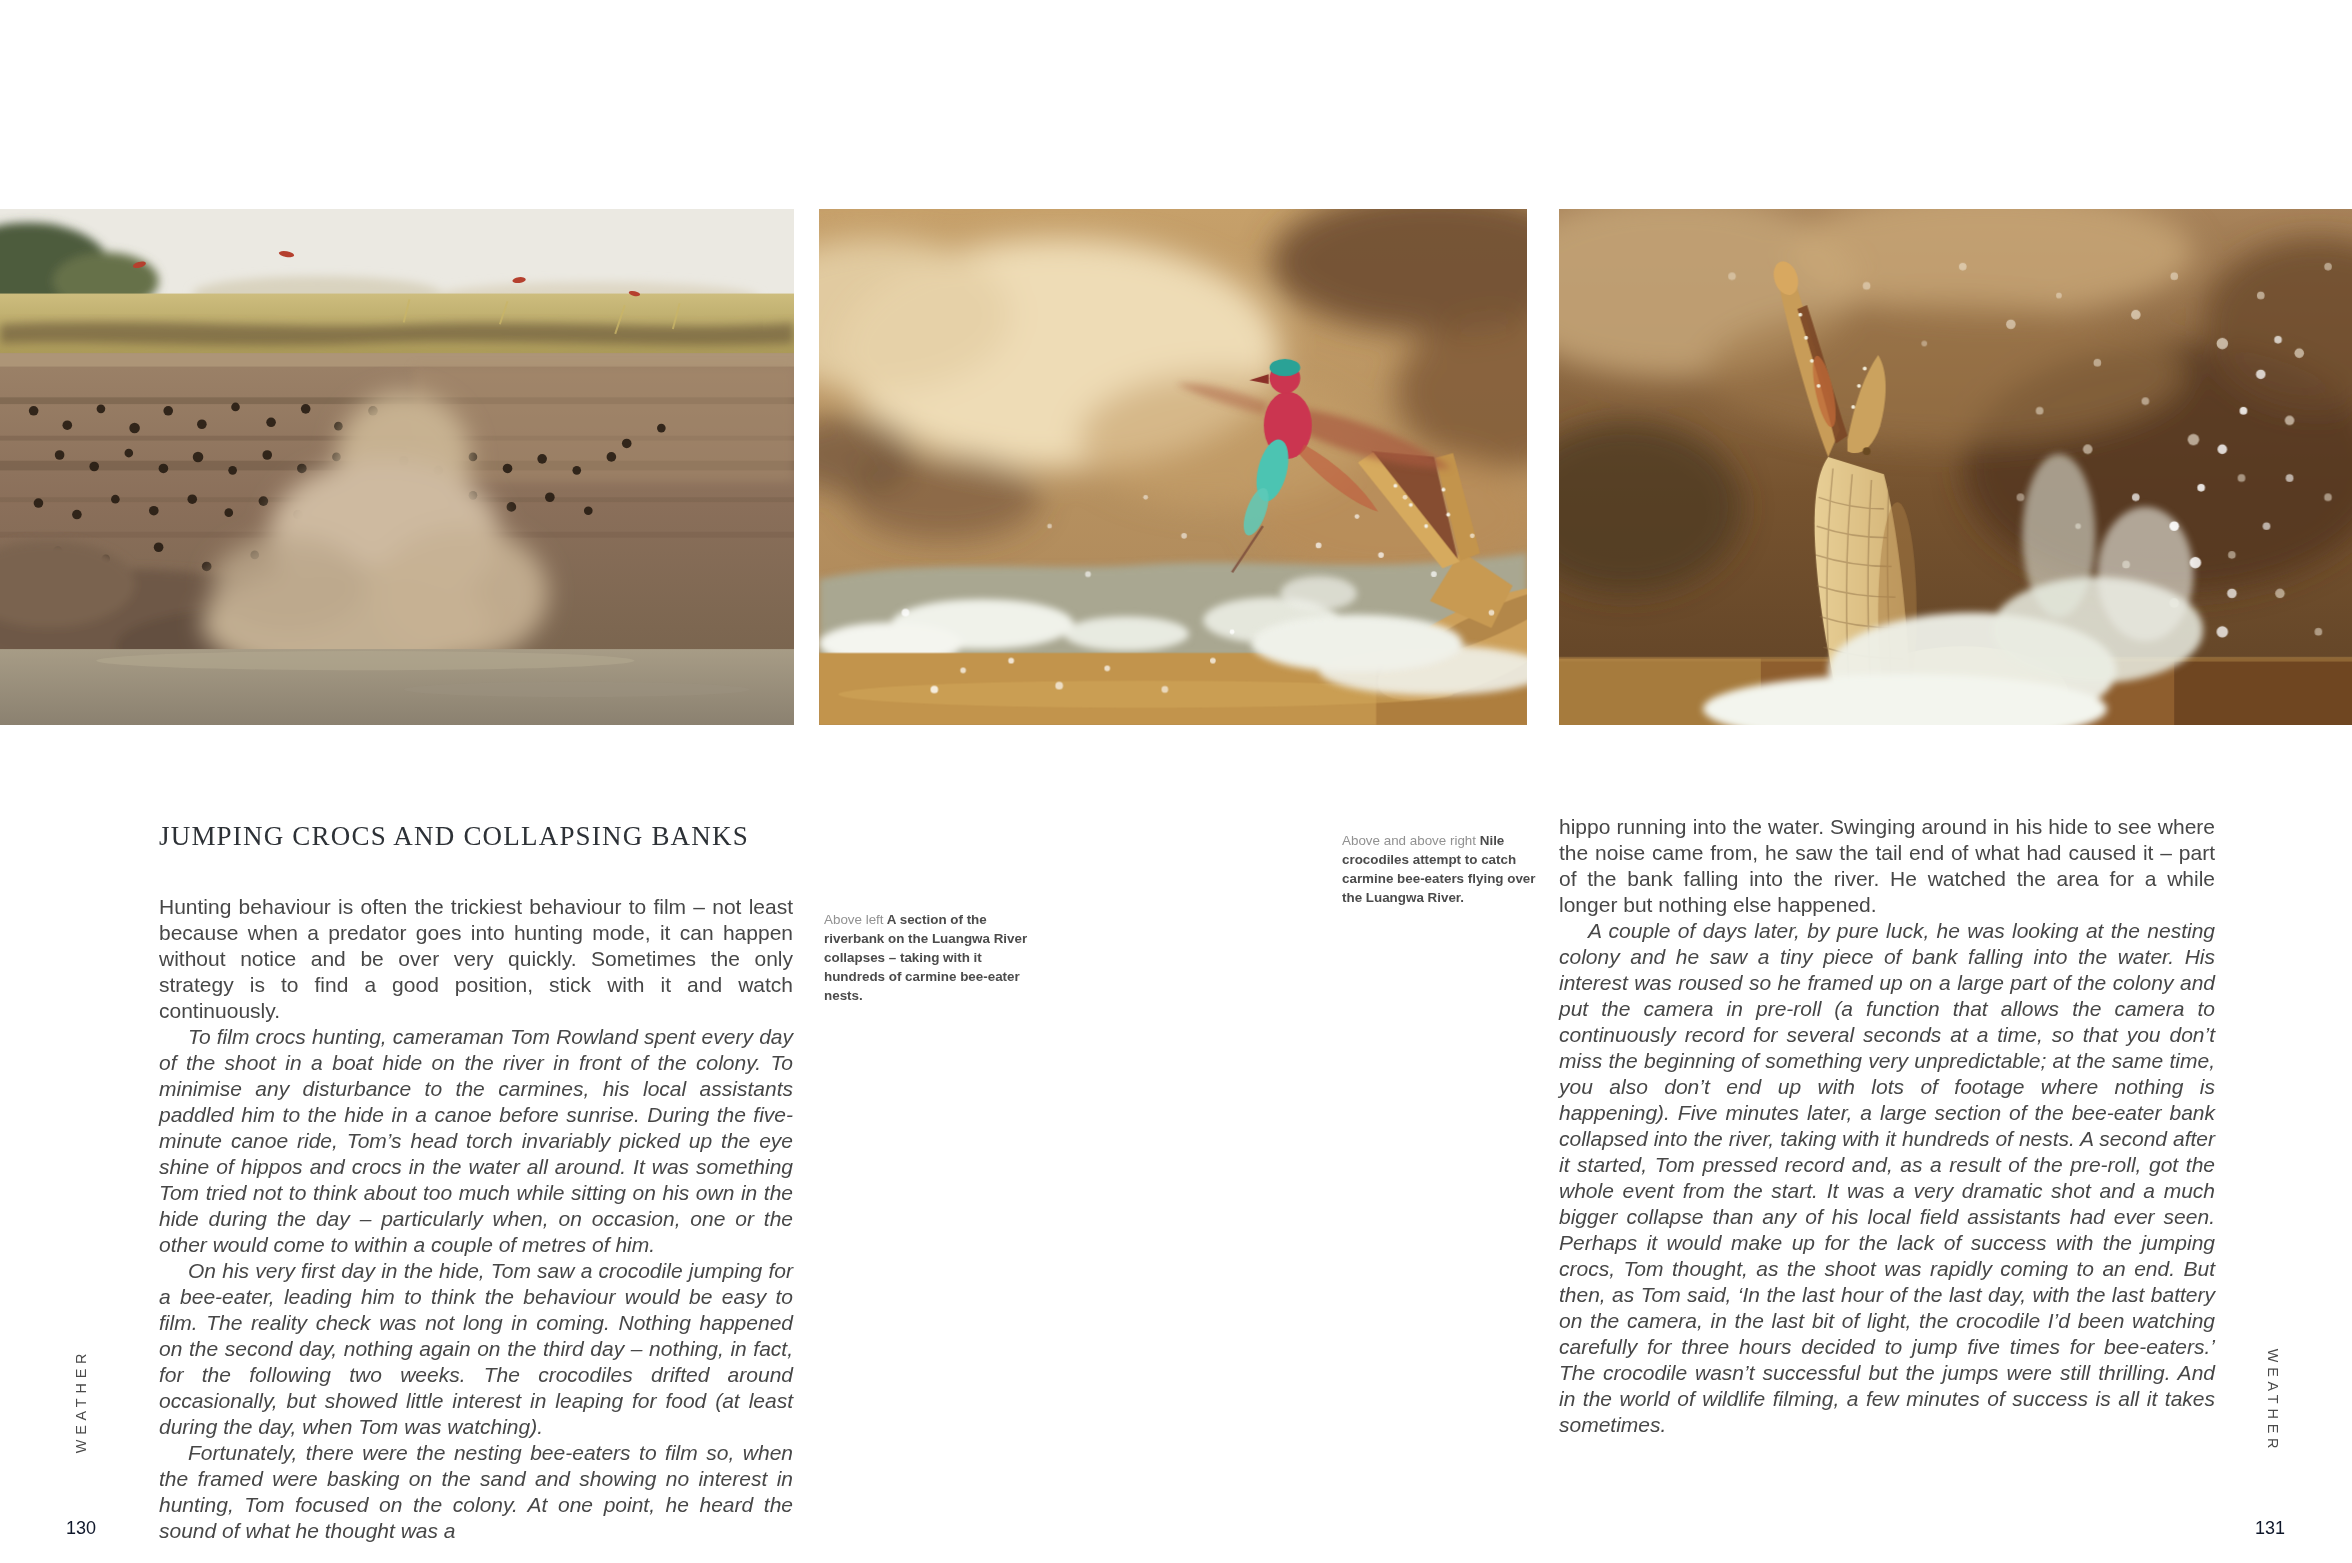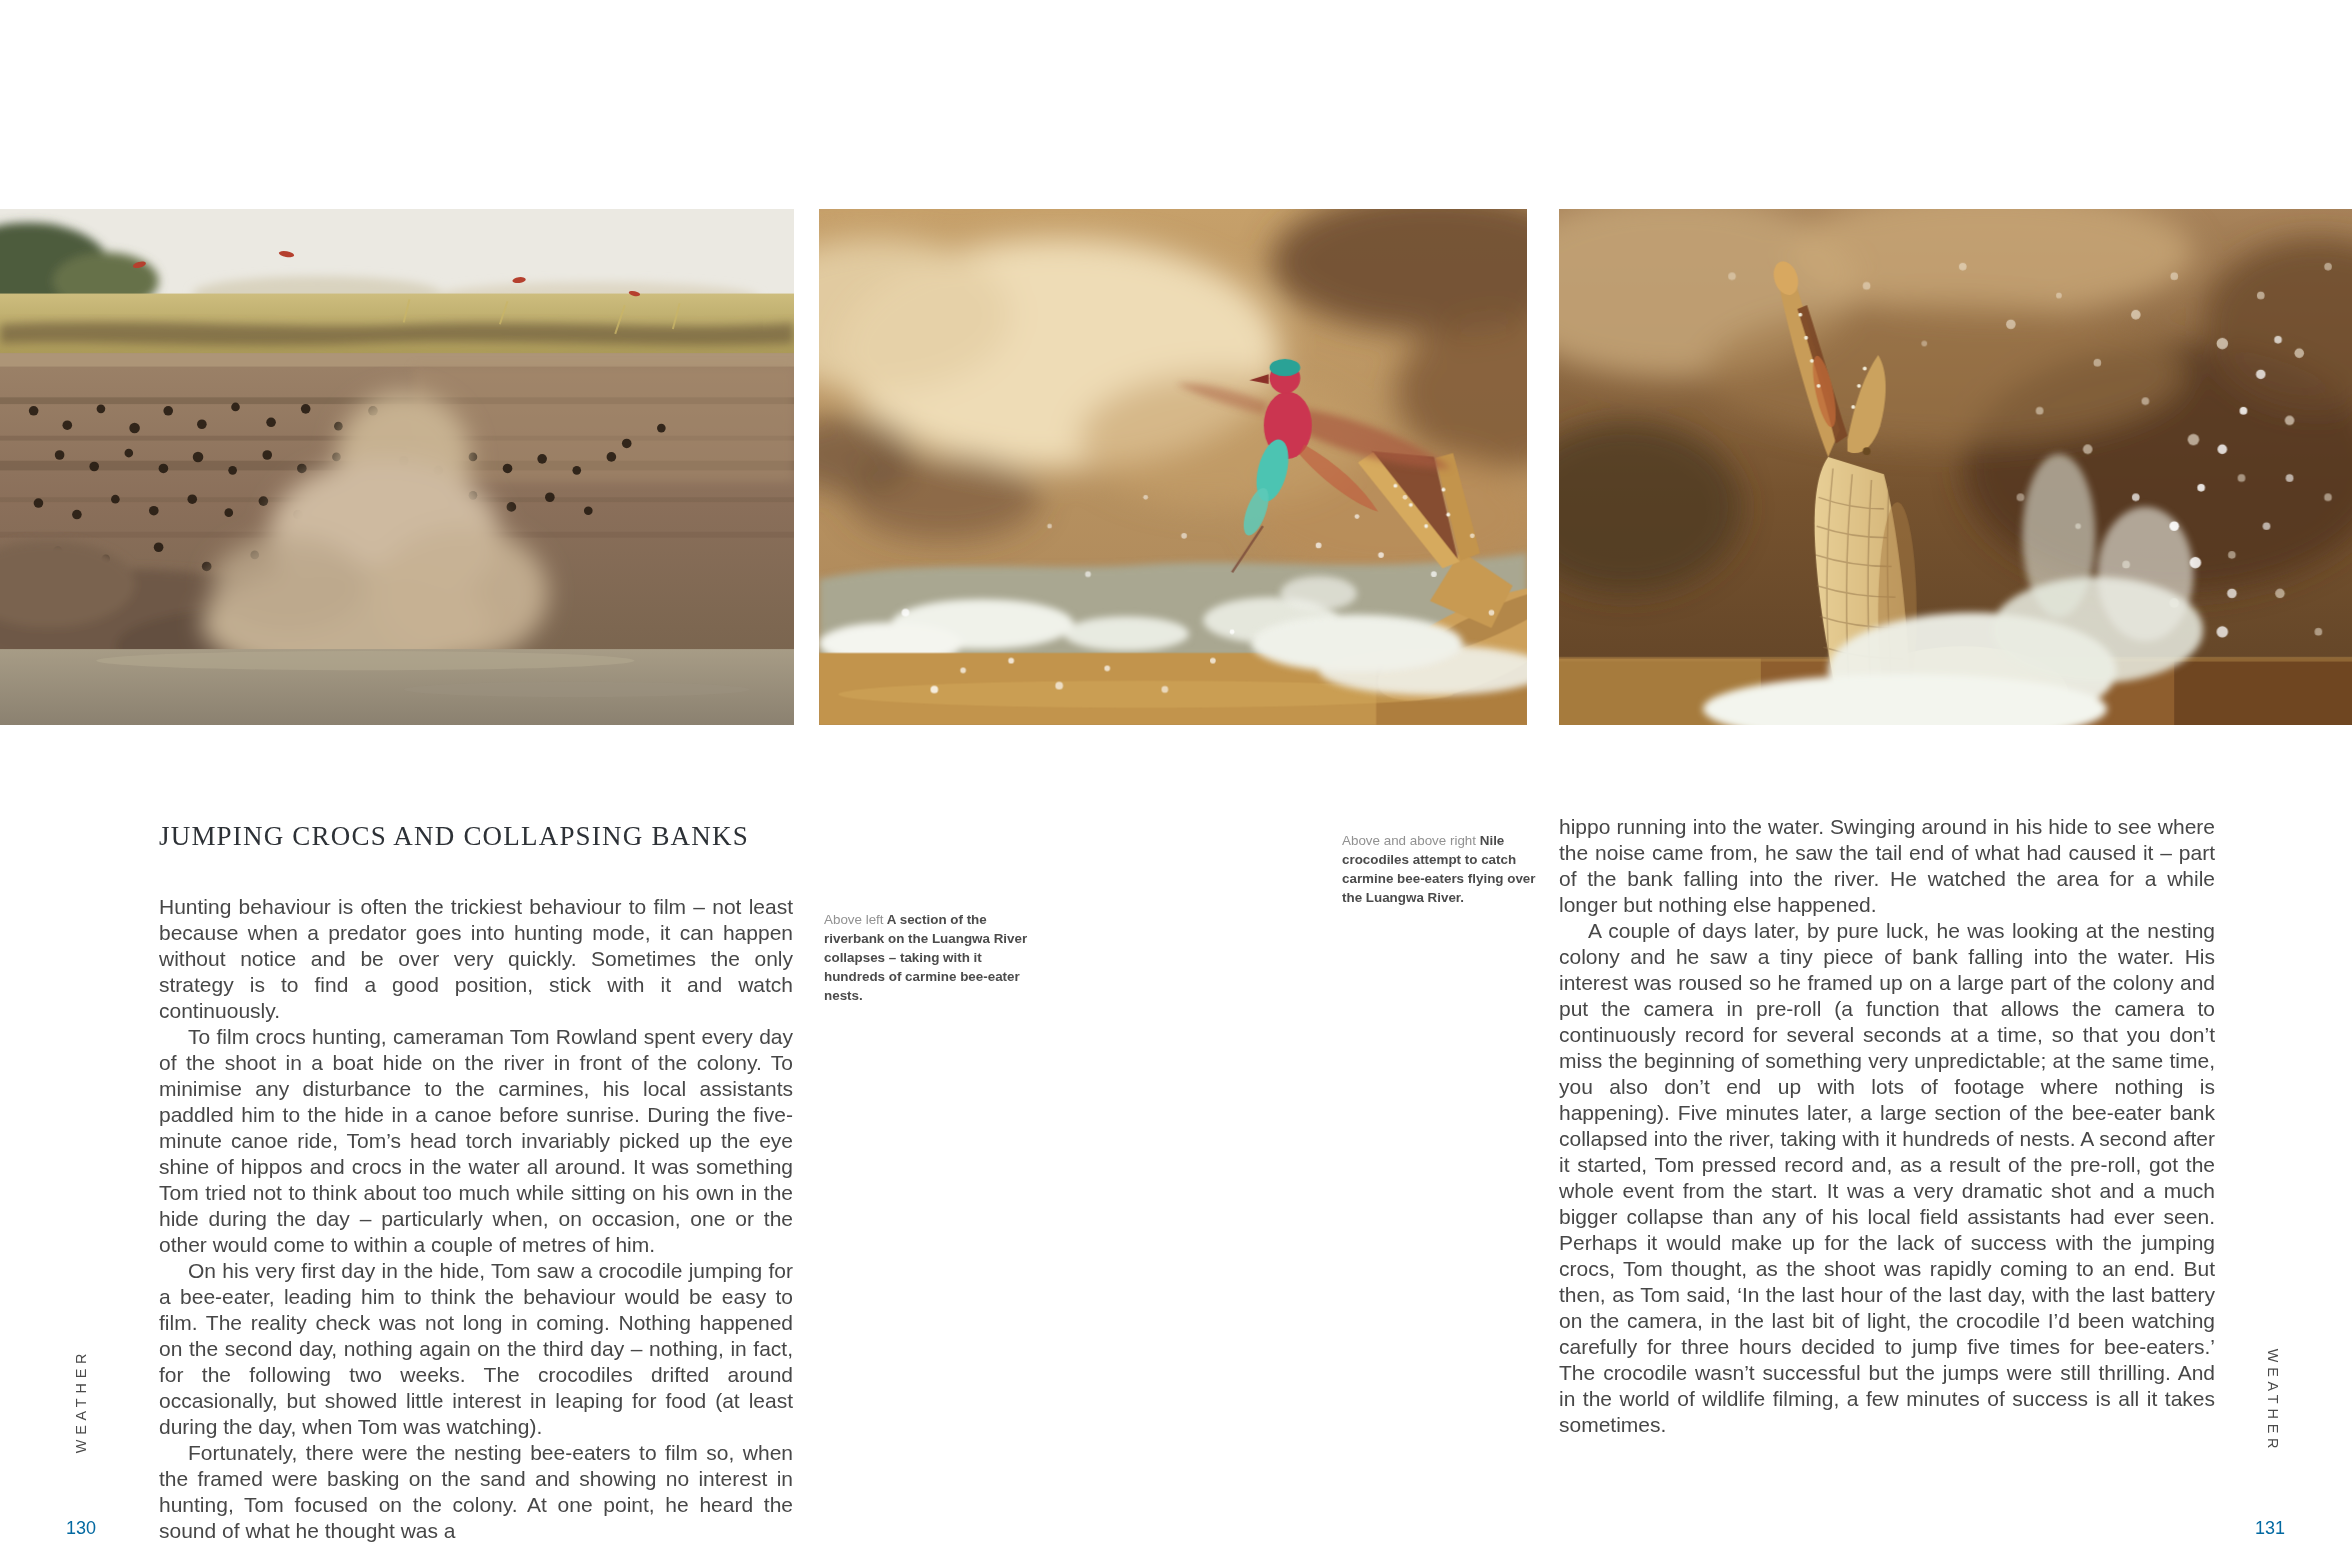--- a/index.html
+++ b/index.html
@@ -16,40 +16,40 @@
   .heading {
     position:absolute; left:159px; top:755px;
     font-family:"Liberation Serif", serif; font-weight:400;
     font-size:27px; letter-spacing:1.2px; color:#2d3136; white-space:nowrap;
   }
   .body-col {
     position:absolute; color:#474747; font-size:21px; line-height:26px;
     text-align:justify;
   }
   .body-col p { margin:0; }
-  .body-col p + p { text-indent:29px; }
+  .body-col p + p { text-indent:29px;font-style:italic; }
   #col-left  { left:159px;  top:846px; width:634px; }
   #col-right { left:1559px; top:766px; width:656px; }
 
   .caption {
     position:absolute; font-size:13.4px; line-height:19px;
     color:#4b4b4b; font-weight:bold;
   }
   .caption .cap-label { color:#919191; font-weight:normal; }
   #caption-left  { left:824px;  top:849px; width:206px; }
   #caption-right { left:1342px; top:770px; width:206px; }
 
   .vlabel {
     position:absolute; font-size:14.4px; letter-spacing:4.8px; color:#4a4a4a;
     white-space:nowrap;
   }
   #vlabel-left  { left:81px;   top:1353px; transform:translate(-50%,-50%) rotate(-90deg); }
   #vlabel-right { left:2273px; top:1353px; transform:translate(-50%,-50%) rotate(90deg); }
 
-  .pagenum { position:absolute; font-size:18px; color:#0369a1; }
+  .pagenum { position:absolute; font-size:18px; color:#0f172a; }
   #pagenum-left  { left:66px;   top:1470px; }
   #pagenum-right { left:2255px; top:1470px; }
 </style>
 </head>
 <body>
 
 <div class="spread">
 
   <div class="photo" id="photo1">
     <svg viewBox="0 0 826 537" preserveAspectRatio="none" aria-hidden="true">

